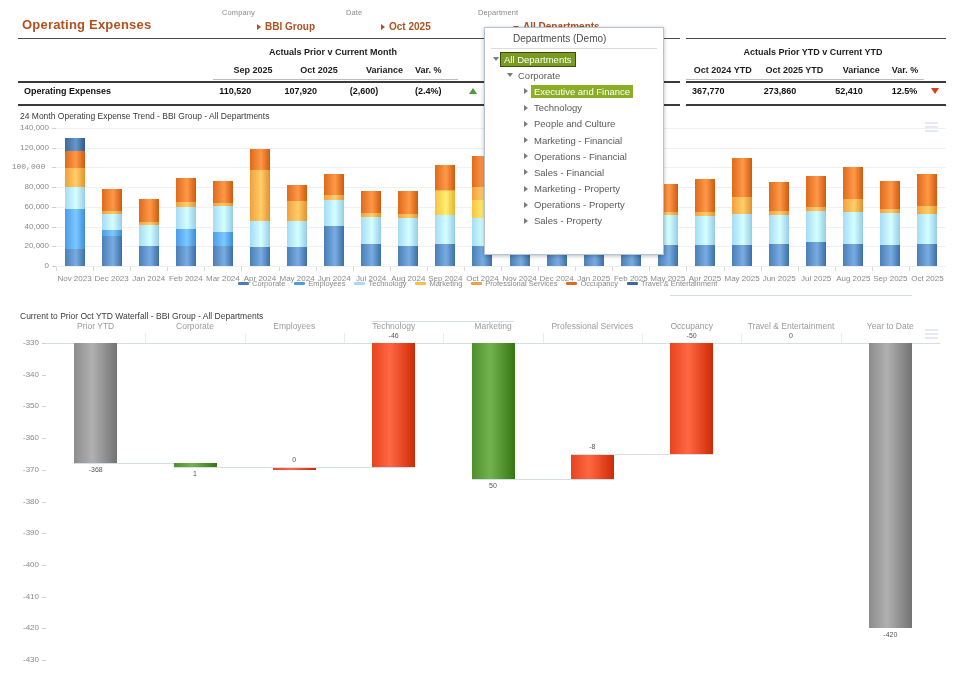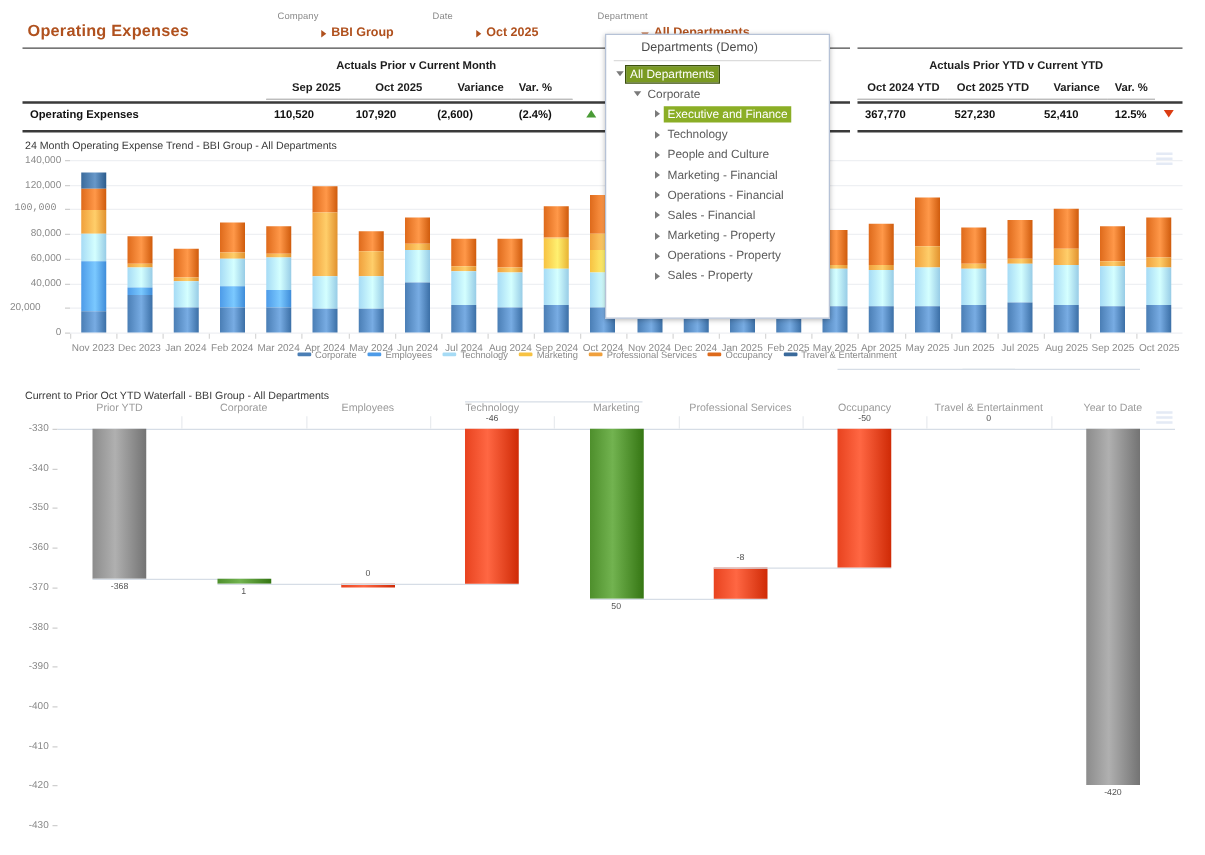--- a/index.html
+++ b/index.html
@@ -172,21 +172,21 @@
           <th style="width:72px;">Oct 2024 YTD</th>
           <th style="width:72px;">Oct 2025 YTD</th>
           <th style="width:58px;">Variance</th>
           <th style="width:36px; text-align:left;">Var. %</th>
           <th style="width:22px; border-bottom:none;"></th>
         </tr>
       </thead>
       <tbody>
         <tr style="height:22px;">
           <td>367,770</td>
-          <td>527,230</td>
+          <td>273,860</td>
           <td>52,410</td>
           <td style="text-align:left;">12.5%</td>
           <td>
               <div class="down-tri"></div>
             </td>
         </tr>
       </tbody>
     </table>
   </div>
 
@@ -196,21 +196,21 @@
       <i></i>
         <i></i>
         <i></i>
     </div>
     <div id="trend-plot" style="position:absolute; left:0; top:0; width:948px; height:185px;">
         <div class="gridline" style="left: 48px; top: 158px; width: 890px;"></div>
         <div class="tickmark" style="left: 44px; top: 158px;"></div>
         <div class="axlabel" style="left: 0px; top: 153px; width: 41px; text-align: right;">0</div>
         <div class="gridline" style="left: 48px; top: 138.286px; width: 890px;"></div>
         <div class="tickmark" style="left: 44px; top: 138.286px;"></div>
-        <div class="axlabel" style="left: 0px; top: 133.286px; width: 41px; ">20,000</div>
+        <div class="axlabel" style="left: 0px; top: 133.286px; width: 41px; text-align: right;">20,000</div>
         <div class="gridline" style="left: 48px; top: 118.571px; width: 890px;"></div>
         <div class="tickmark" style="left: 44px; top: 118.571px;"></div>
         <div class="axlabel" style="left: 0px; top: 113.571px; width: 41px; text-align: right;">40,000</div>
         <div class="gridline" style="left: 48px; top: 98.8571px; width: 890px;"></div>
         <div class="tickmark" style="left: 44px; top: 98.8571px;"></div>
         <div class="axlabel" style="left: 0px; top: 93.8571px; width: 41px; text-align: right;">60,000</div>
         <div class="gridline" style="left: 48px; top: 79.1429px; width: 890px;"></div>
         <div class="tickmark" style="left: 44px; top: 79.1429px;"></div>
         <div class="axlabel" style="left: 0px; top: 74.1429px; width: 41px; text-align: right;">80,000</div>
         <div class="gridline" style="left: 48px; top: 59.4286px; width: 890px;"></div>

